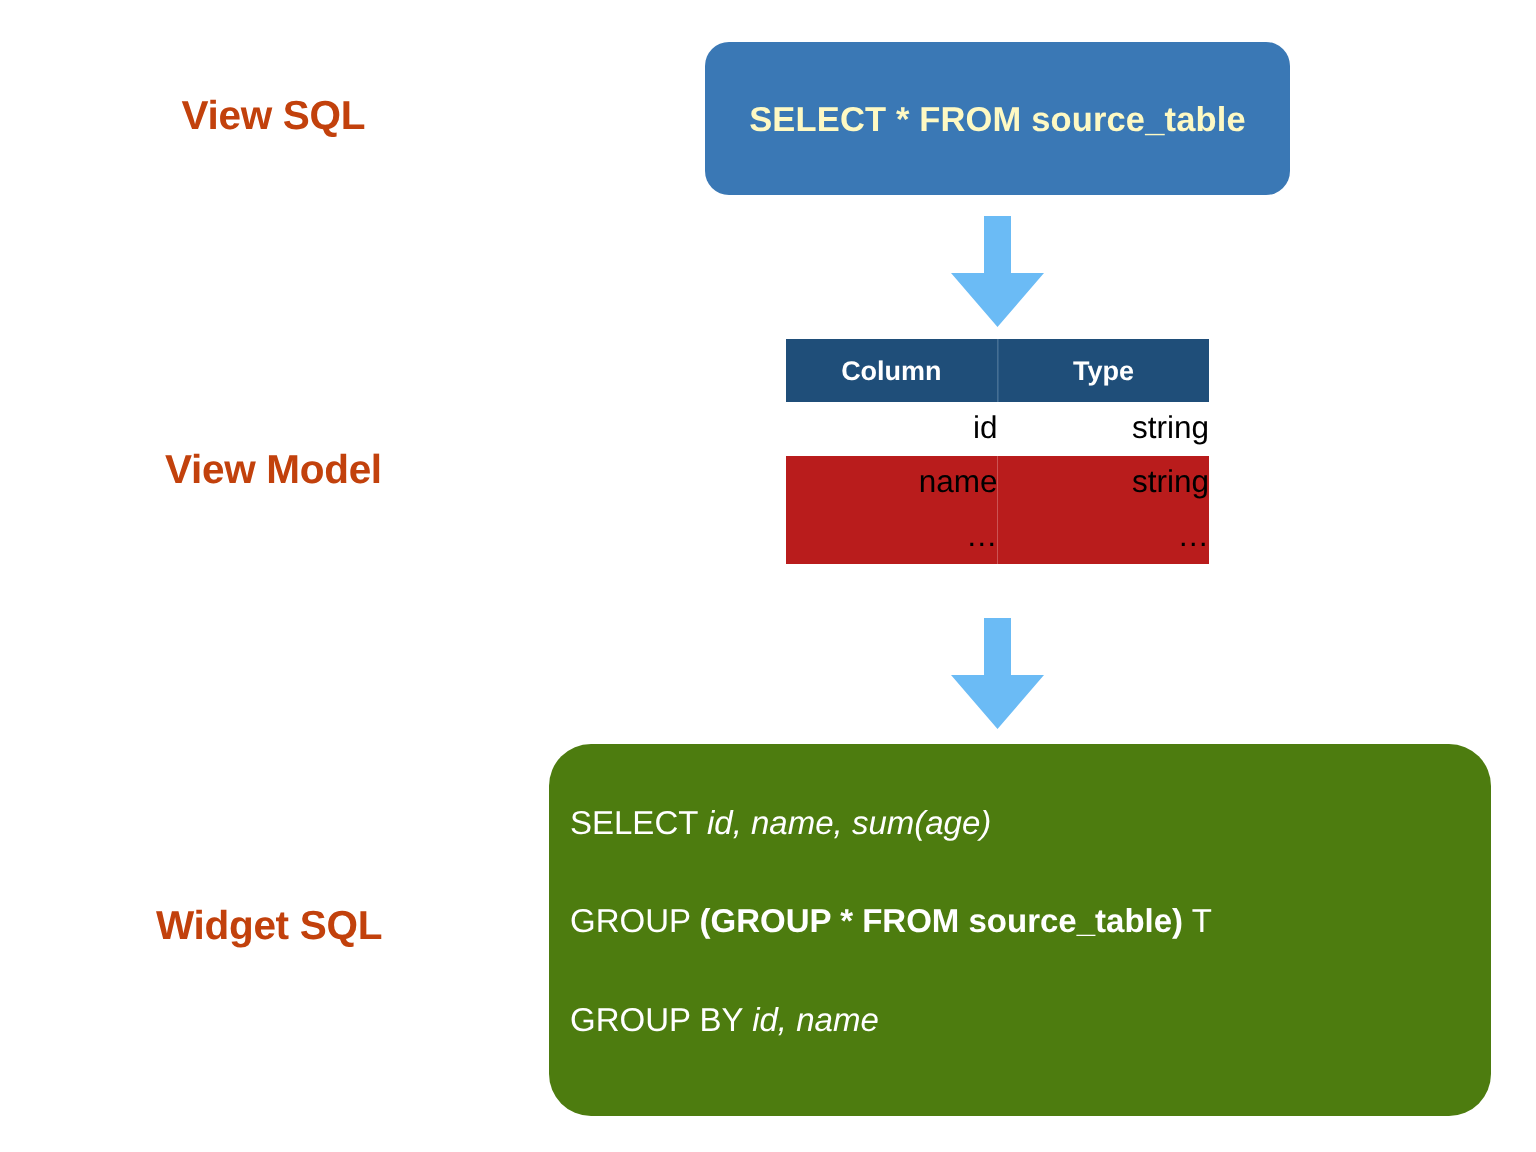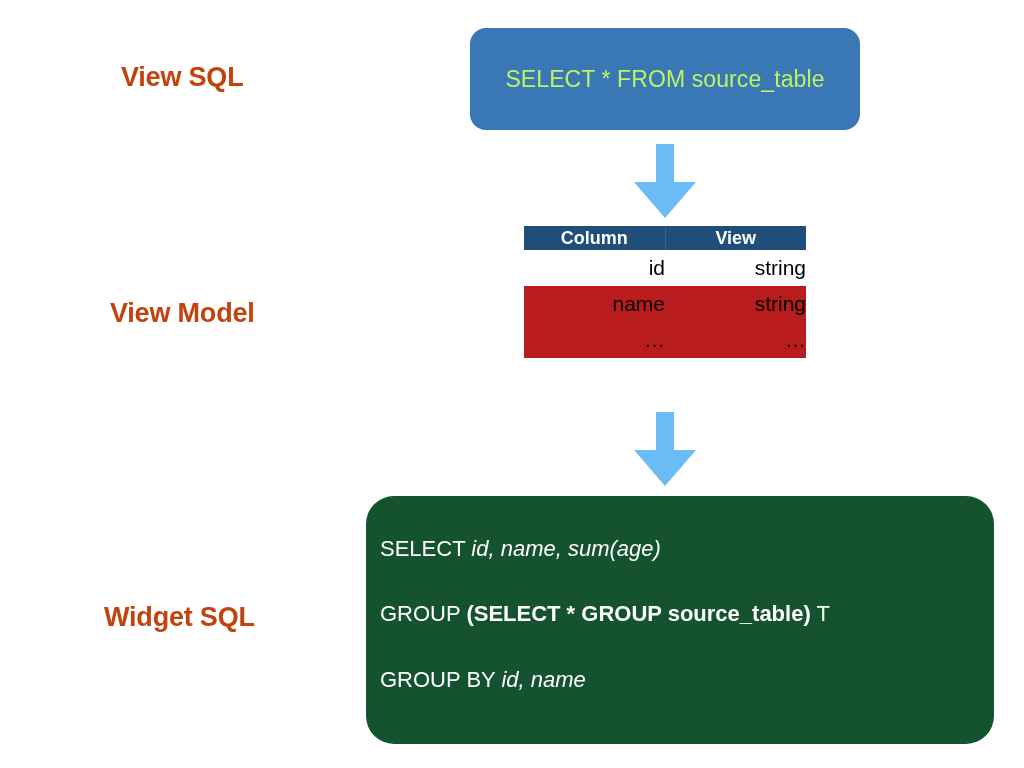--- a/index.html
+++ b/index.html
@@ -43,23 +43,23 @@
     width: 390px;
     height: 102px;
     background: #3A78B5;
     border-radius: 16px;
     display: flex;
     align-items: center;
     justify-content: center;
   }
   .view-sql-text {
     font-family: "Liberation Sans", sans-serif;
-    font-weight: normal;
+    font-weight: bold;
     font-size: 23px;
-    color: #bef264;
+    color: #fef9c3;
     letter-spacing: 0.1px;
     white-space: nowrap;
   }
 
   
   .arrow {
     position: absolute;
     width: 62px;
     height: 74px;
   }
@@ -75,21 +75,21 @@
     width: 282px;
     border-collapse: collapse;
     table-layout: fixed;
     font-family: "Liberation Sans", sans-serif;
   }
   .view-model-table th {
     background: #1F4E79;
     color: #ffffff;
     font-size: 18px;
     font-weight: bold;
-    height: 24px;
+    height: 42px;
     padding: 0;
     text-align: center;
     vertical-align: middle;
   }
   .view-model-table th.col-head-left {
     border-right: 1px solid #34628c;
   }
   .view-model-table td {
     font-size: 21px;
     color: #000000;
@@ -102,21 +102,21 @@
   .view-model-table tr.row-odd td  { background: #ffffff; }
   .view-model-table tr.row-even td { background: #b91c1c; }
 
   
   .widget-sql-box {
     position: absolute;
     left: 366px;
     top: 496px;
     width: 628px;
     height: 248px;
-    background: #14532d;
+    background: #4d7c0f;
     border-radius: 28px;
     box-sizing: border-box;
     padding: 40px 0 11px 14px;
   }
   .sql-line {
     font-family: "Liberation Sans", sans-serif;
     font-size: 22px;
     color: #ffffff;
     line-height: 1.15;
     margin-bottom: 40px;
@@ -146,21 +146,21 @@
   <div class="arrow arrow-1">
     <svg viewBox="0 0 62 74" xmlns="http://www.w3.org/2000/svg" aria-hidden="true">
       <polygon points="22,0 40,0 40,38 62,38 31,74 0,38 22,38" fill="#6BBBF5"></polygon>
     </svg>
   </div>
 
   <table class="view-model-table">
     <thead>
       <tr>
         <th class="col-head-left">Column</th>
-        <th>View</th>
+        <th>Type</th>
       </tr>
     </thead>
     <tbody>
       <tr class="row-odd">
         <td>id</td>
         <td>string</td>
       </tr>
       <tr class="row-even">
         <td>name</td>
         <td>string</td>
@@ -176,20 +176,20 @@
     <svg viewBox="0 0 62 74" xmlns="http://www.w3.org/2000/svg" aria-hidden="true">
       <polygon points="22,0 40,0 40,38 62,38 31,74 0,38 22,38" fill="#6BBBF5"></polygon>
     </svg>
   </div>
 
   <div class="widget-sql-box">
     <div class="sql-line">
       <span class="sql-kw">SELECT </span><span class="sql-ital">id, name, sum(age)</span>
     </div>
     <div class="sql-line">
-      <span class="sql-kw">GROUP </span><span class="sql-bold">(SELECT * GROUP source_table)</span><span class="sql-kw"> T</span>
+      <span class="sql-kw">GROUP </span><span class="sql-bold">(GROUP * FROM source_table)</span><span class="sql-kw"> T</span>
     </div>
     <div class="sql-line">
       <span class="sql-kw">GROUP BY </span><span class="sql-ital">id, name</span>
     </div>
   </div>
 
 </div>
 
 </body></html>

